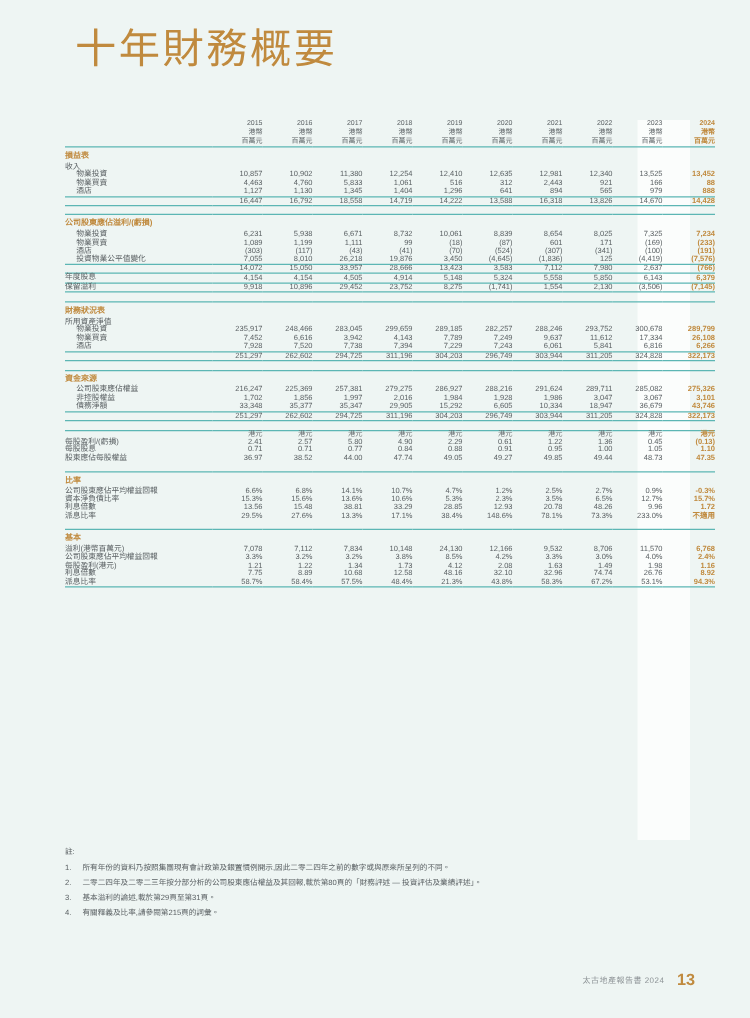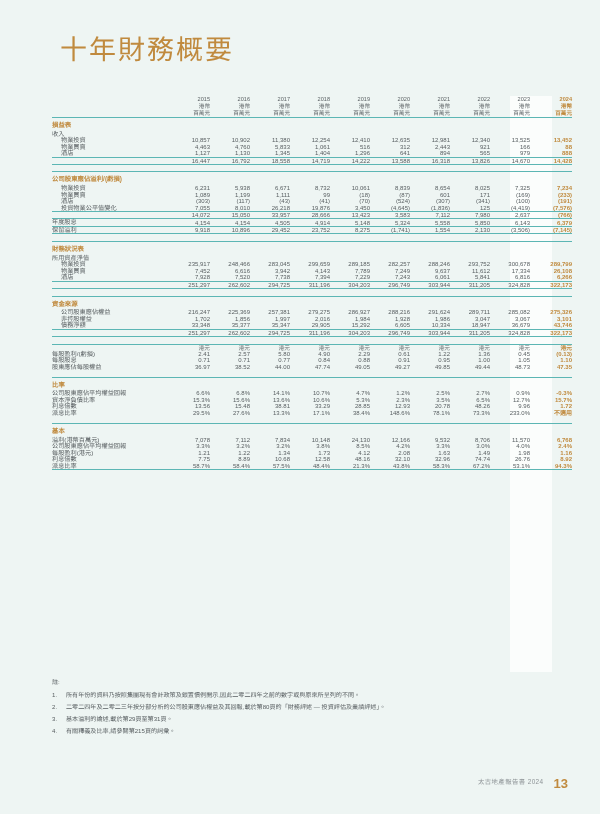--- a/index.html
+++ b/index.html
@@ -11,22 +11,22 @@
     font-family: "Liberation Sans", "DejaVu Sans", sans-serif;
     color: #4a4f52;
     position: relative;
     overflow: hidden;
   }
   .page { position:relative; width:600px; height:814px; padding: 0; }
 
   
   .page-title {
     position:absolute;
-    left: 60px; top: 28px;
-    font-size: 27px;
+    left: 60px; top: 12px;
+    font-size: 33px;
     letter-spacing: 2px;
     color: #c08a3e;
     font-weight: 400;
     font-family: "DejaVu Sans", "Liberation Sans", sans-serif;
   }
 
   
   .table-wrap {
     position:absolute;
     left: 52px; top: 96px;
@@ -109,22 +109,22 @@
     color:#5a6063;
   }
   .notes .nhead { margin-bottom: 1px; }
   .notes ol { margin:0; padding:0; list-style:none; }
   .notes li { display:flex; gap:5px; margin-bottom:0.5px; }
   .notes li .n { width: 9px; flex:0 0 9px; }
 
   
   .footer {
     position:absolute;
-    right: 32px; bottom: 24px;
-    display:flex; align-items:flex-start; gap:10px;
+    right: 44px; bottom: 24px;
+    display:flex; align-items:center; gap:10px;
   }
   .footer .ftxt { font-size: 6.4px; color:#8d9396; letter-spacing:.4px; padding-bottom:1px;}
   .footer .fnum { font-size: 13px; color:#c08a3e; font-weight:bold; line-height:1; }
 </style>
 </head>
 <body>
 
 <div class="page">
 
   <div class="page-title">十年財務概要</div>

